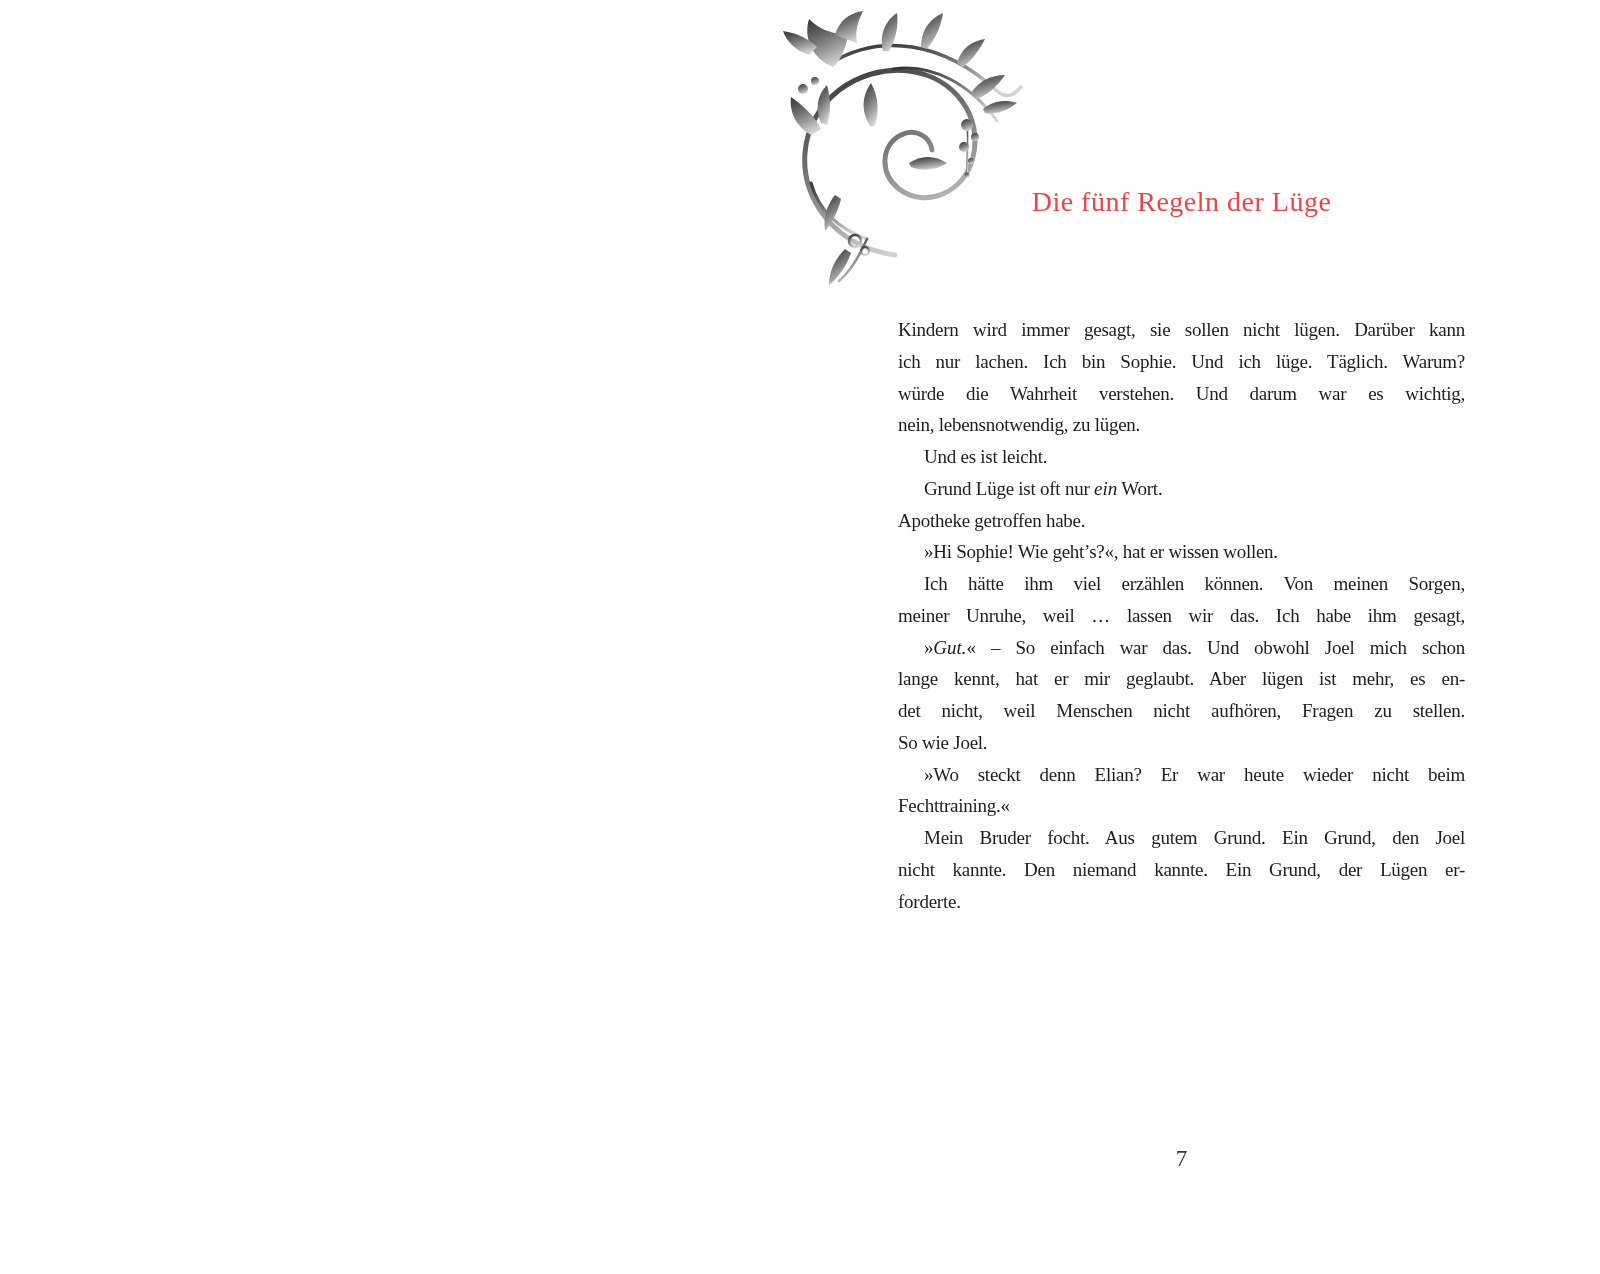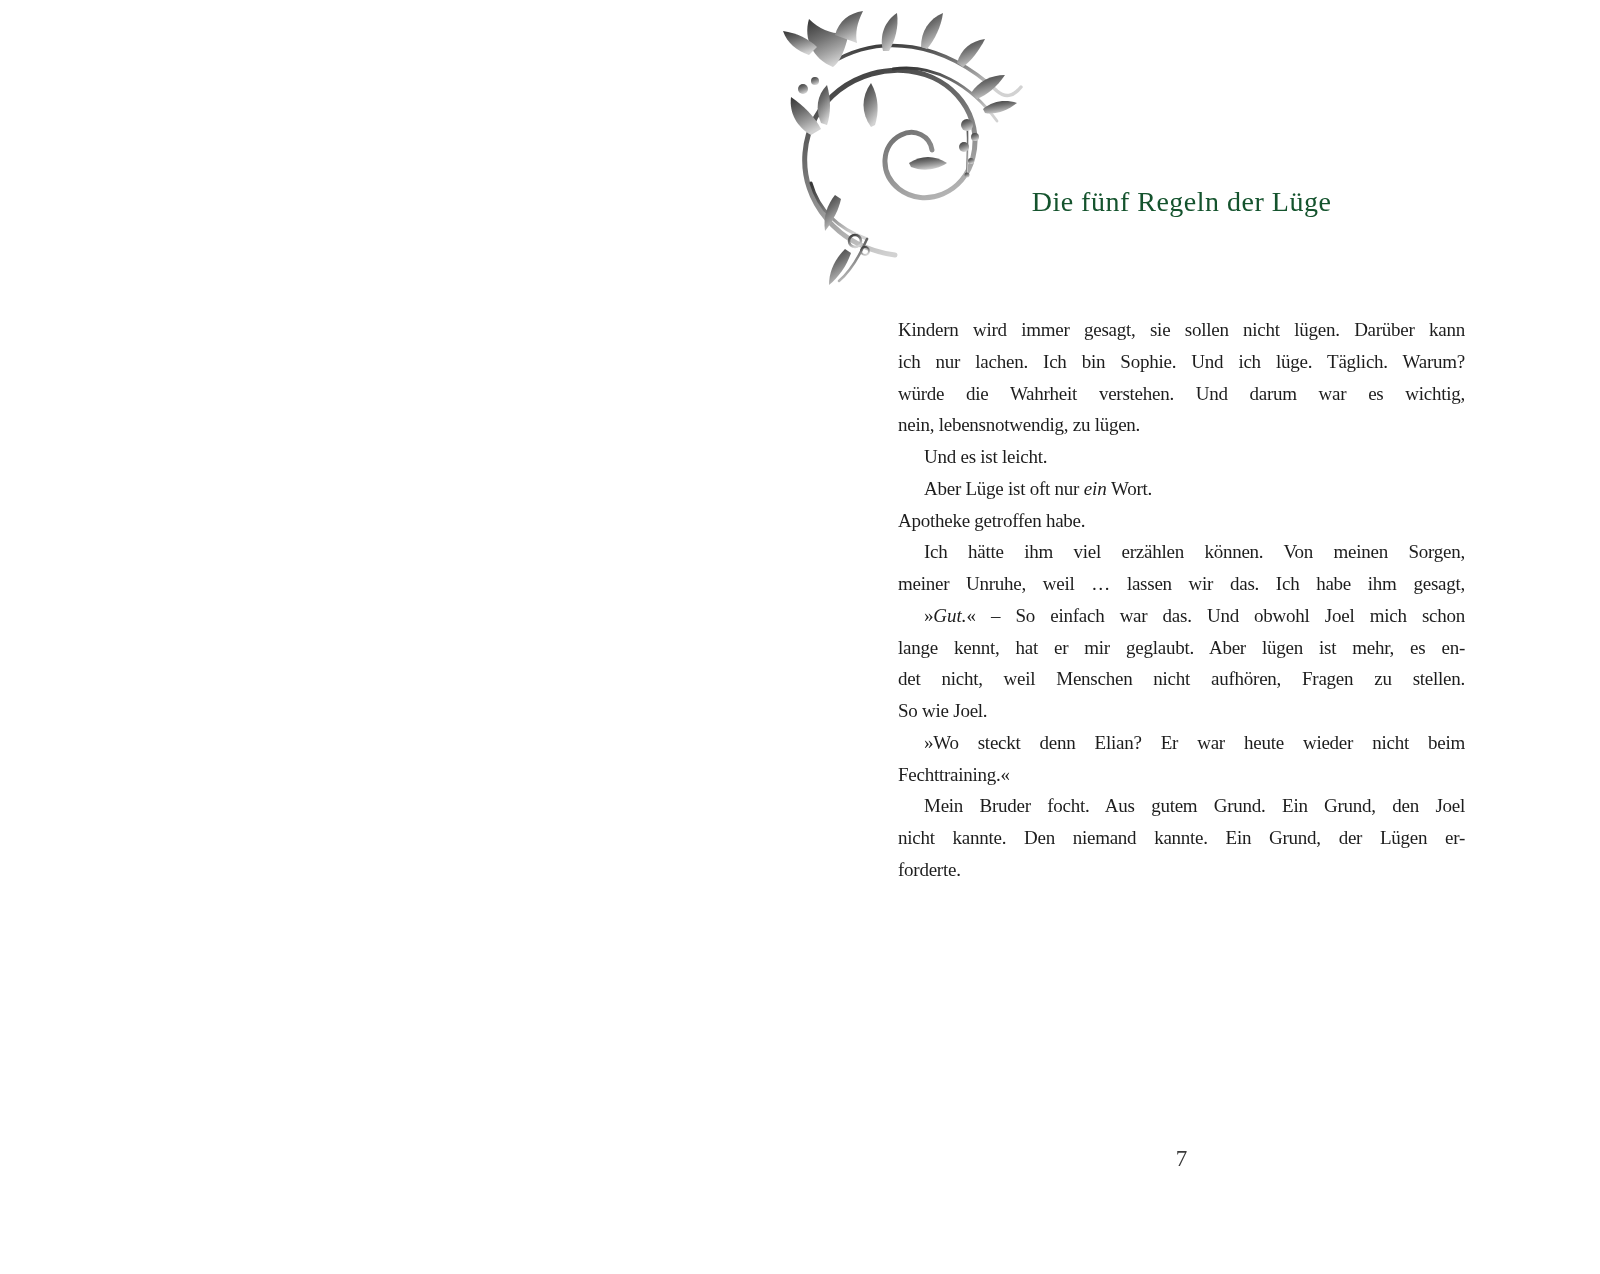--- a/index.html
+++ b/index.html
@@ -28,21 +28,21 @@
     height: 280px;
   }
   .chapter-title {
     position: absolute;
     left: 898px;
     top: 185px;
     width: 567px;
     text-align: center;
     font-size: 28px;
     line-height: 34px;
-    color: #14532d;
+    color: #ef4444;
     letter-spacing: 0.5px;
     white-space: nowrap;
   }
   .body-text {
     position: absolute;
     left: 898px;
     top: 314px;
     width: 567px;
     font-size: 19px;
     letter-spacing: -0.25px;
@@ -130,24 +130,27 @@
       <div>
         <div class="line fill">Kindern wird immer gesagt, sie sollen nicht lügen. Darüber kann</div>
         <div class="line fill">ich nur lachen. Ich bin Sophie. Und ich lüge. Täglich. Warum?</div>
         <div class="line fill">würde die Wahrheit verstehen. Und darum war es wichtig,</div>
         <div class="line">nein, lebensnotwendig, zu lügen.</div>
       </div>
       <div>
         <div class="line indent">Und es ist leicht.</div>
       </div>
       <div>
-        <div class="line indent"><span>Aber Lüge ist oft nur </span><em>ein</em><span> Wort.</span></div>
+        <div class="line indent"><span>Grund Lüge ist oft nur </span><em>ein</em><span> Wort.</span></div>
       </div>
       <div>
         <div class="line">Apotheke getroffen habe.</div>
+      </div>
+      <div>
+        <div class="line indent">»Hi Sophie! Wie geht’s?«, hat er wissen wollen.</div>
       </div>
       <div>
         <div class="line fill indent">Ich hätte ihm viel erzählen können. Von meinen Sorgen,</div>
         <div class="line fill">meiner Unruhe, weil … lassen wir das. Ich habe ihm gesagt,</div>
       </div>
       <div>
         <div class="line fill indent"><span>»</span><em>Gut.</em><span>« – So einfach war das. Und obwohl Joel mich schon</span></div>
         <div class="line fill">lange kennt, hat er mir geglaubt. Aber lügen ist mehr, es en-</div>
         <div class="line fill">det nicht, weil Menschen nicht aufhören, Fragen zu stellen.</div>
         <div class="line">So wie Joel.</div>

